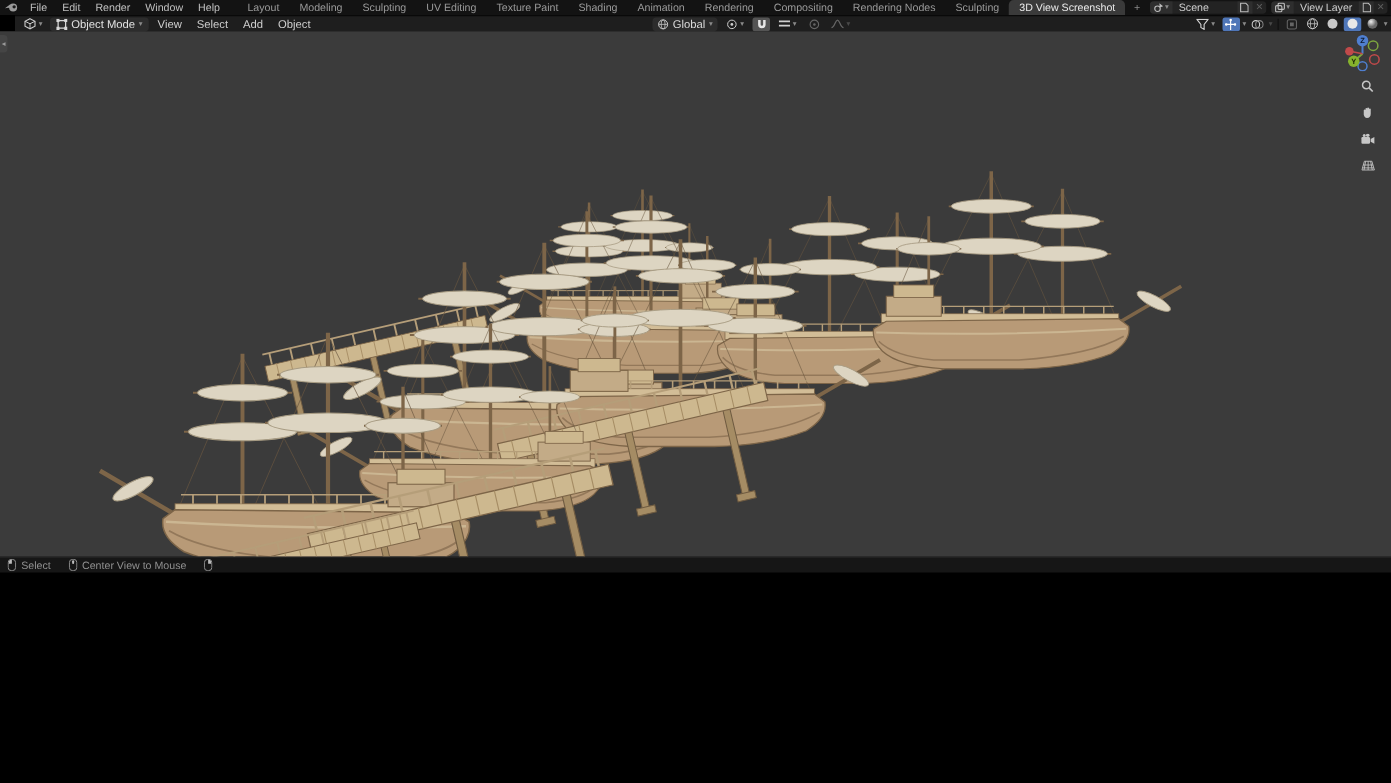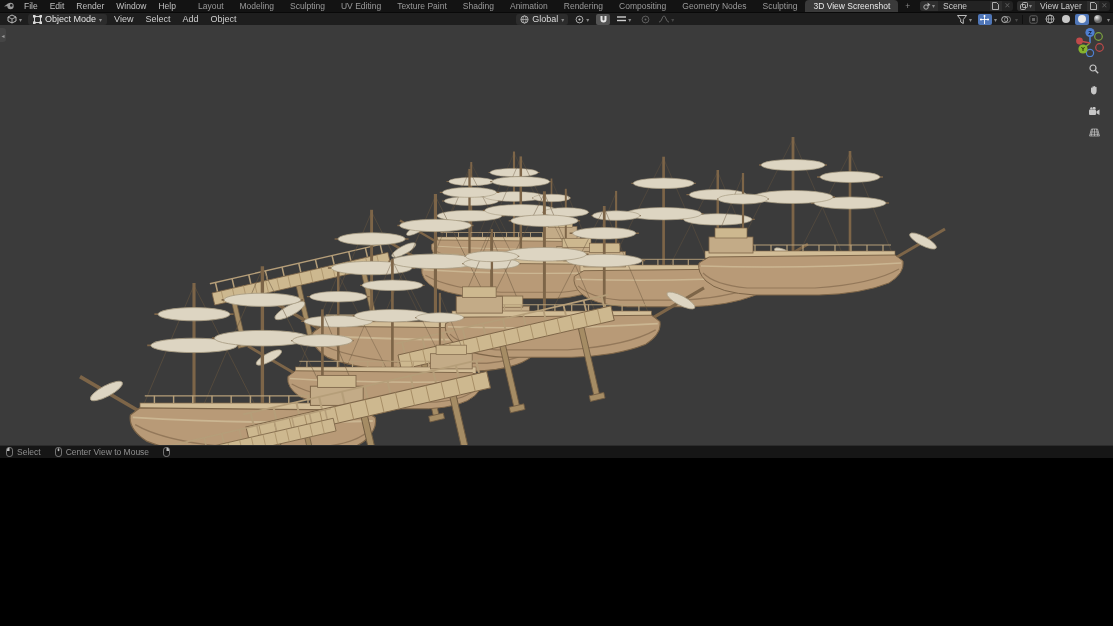--- a/index.html
+++ b/index.html
@@ -17,21 +17,21 @@
   .ws-add { padding:0 7px; color:#8a8a8a; }
   .tb-right { margin-left:auto; display:flex; align-items:center; gap:4px; padding-right:3px; }
   .id-field { display:flex; align-items:center; background:#232323; border-radius:3px; height:10px; overflow:hidden; }
   .id-browse { display:flex; align-items:center; gap:1px; background:#2e2e2e; height:10px; padding:0 3px; }
   .id-name { padding:18px 5px; color:#cdcdcd; min-width:52px; }
   .id-btn { width:12px; text-align:center; color:#9a9a9a; background:#2e2e2e; height:10px; line-height:10px; }
   .id-x { width:11px; text-align:center; color:#5d5d5d; font-size:7.5px; line-height:10px; }
   .chev { font-size:6px; color:#8a8a8a; }
 
   
-  .vp-header { height:13px; background:#1e1e1e; display:flex; align-items:center; font-size:9px; gap:2px; padding:0 3px; border-top:1px solid #090909; }
+  .vp-header { height:13px; background:#1e1e1e; display:flex; align-items:center; font-size:9px; gap:2px; padding:0 3px; border-top:1px solid #090909;margin-left:12px; }
   .hdr-btn { display:flex; align-items:center; gap:2px; padding:0 4px; height:11px; border-radius:2px; color:#d4d4d4; }
   .mode-dd { background:#2c2c2c; border-radius:3px; display:flex; align-items:center; gap:3px; padding:0 5px; height:11px; color:#e2e2e2; }
   .hdr-menu { padding:0 5px; color:#cfcfcf; }
   .hdr-center { margin:0 auto; display:flex; align-items:center; gap:3px; }
   .hdr-right { margin-left:0; display:flex; align-items:center; gap:2px; }
   .dd-box { background:#2c2c2c; border-radius:3px; display:flex; align-items:center; gap:3px; padding:0 4px; height:11px; color:#dcdcdc; }
   .tog { display:flex; align-items:center; justify-content:center; width:14px; height:11px; border-radius:2px; }
   .tog.on-gray { background:#545454; }
   .tog.on-blue { background:#4f76b8; }
   .dim { opacity:.4; }
@@ -73,21 +73,21 @@
     <div class="tabs">
       <span class="ws-tab">Layout</span>
       <span class="ws-tab">Modeling</span>
       <span class="ws-tab">Sculpting</span>
       <span class="ws-tab">UV Editing</span>
       <span class="ws-tab">Texture Paint</span>
       <span class="ws-tab">Shading</span>
       <span class="ws-tab">Animation</span>
       <span class="ws-tab">Rendering</span>
       <span class="ws-tab">Compositing</span>
-      <span class="ws-tab">Geometry Nodes</span>
+      <span class="ws-tab">Rendering Nodes</span>
       <span class="ws-tab">Sculpting</span>
       <span class="ws-tab active">3D View Screenshot</span>
       <span class="ws-add">+</span>
     </div>
 
     <div class="tb-right">
       <div class="id-field">
         <span class="id-browse">
           <svg class="ic" width="8" height="8" viewBox="0 0 8 8">
               <circle cx="3" cy="5" r="2.2" fill="none" stroke="#bdbdbd" stroke-width=".9"></circle>

